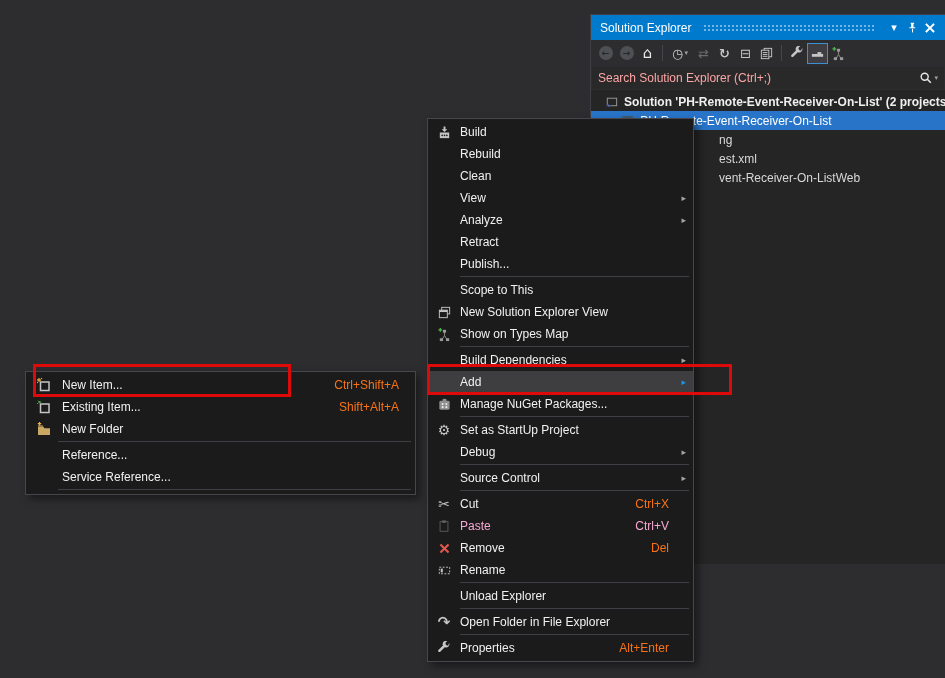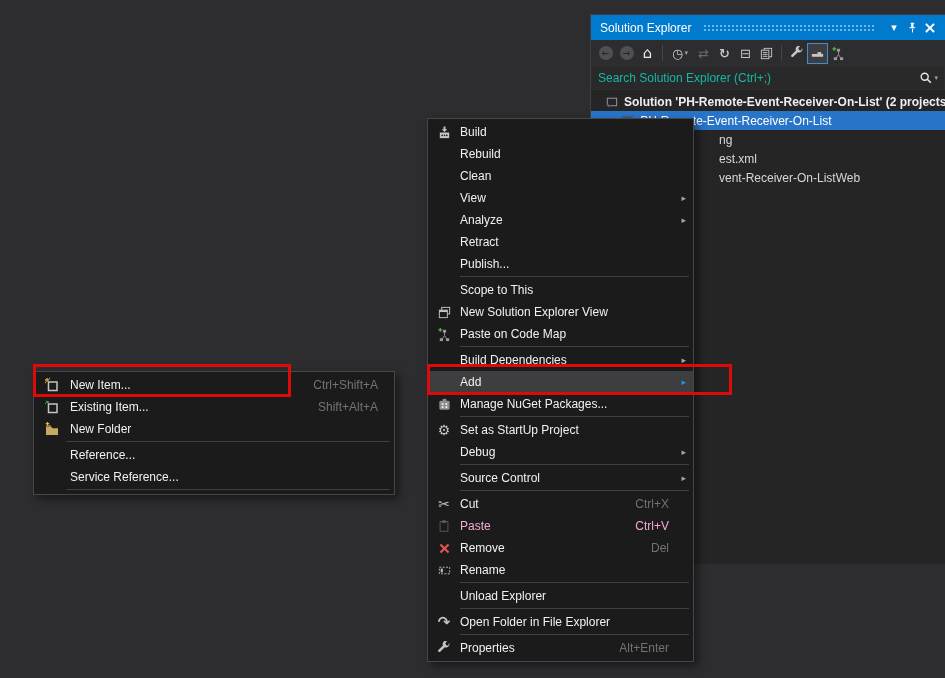--- a/index.html
+++ b/index.html
@@ -24,40 +24,40 @@
           color:#C5C5C5; font-size:13px; position:relative; }
   .tool.small-pair { width:26px; }
   .tsep { width:1px; height:16px; background:#46464A; margin:0 4px; }
   .tool.active { border:1px solid #3E8FD0; background:#3E3E42; }
   .circle-btn { width:14px; height:14px; border-radius:50%; background:#4F5053; color:#26272A;
                 display:flex; align-items:center; justify-content:center; font-size:9px; font-weight:bold; }
   .caret { font-size:7px; color:#A0A0A0; margin-left:1px; }
 
   .searchrow { height:24px; background:#2D2D30; padding:1px 1px; }
   .searchbox { height:22px; background:#29292A; display:flex; align-items:center; padding:0 6px; }
-  .searchbox .ph { flex:1; color:#14b8a6; font-size:12px; white-space:nowrap; overflow:hidden; }
+  .searchbox .ph { flex:1; color:#fca5a5; font-size:12px; white-space:nowrap; overflow:hidden; }
 
   .tree { padding-top:2px; font-size:12px; color:#D8D8D8; }
   .trow { height:19px; display:flex; align-items:center; white-space:nowrap; overflow:hidden; }
   .trow .ticon { margin-right:5px; flex:0 0 auto; }
   .trow.solution { font-weight:bold; color:#EFEFEF; padding-left:13px; }
   .trow.selected { background:#2874C9; color:#FFFFFF; padding-left:19px; }
   .trow.clipped { padding-left:128px; }
   .expander { color:#EDEDED; font-size:8px; margin-right:4px; }
 
   
   .menu { position:absolute; background:#1B1B1C; border:1px solid #47474B;
           padding:2px 0; z-index:10; box-shadow:4px 4px 8px rgba(0,0,0,.45); }
   #main-menu { left:427px; top:118px; width:267px; }
-  #add-submenu { left:33px; top:371px; width:362px; }
+  #add-submenu { left:25px; top:371px; width:391px; }
   .mi { height:22px; display:flex; align-items:center; color:#F1F1F1; font-size:12px; position:relative; }
   .mi .gut { flex:0 0 32px; display:flex; align-items:center; justify-content:center; color:#C5C5C5; }
   #add-submenu .mi .gut { flex:0 0 36px; }
   .mi .lbl { flex:1; white-space:nowrap; }
-  .mi .sc { margin-right:24px; color:#737373; white-space:nowrap; }
+  .mi .sc { margin-right:24px; color:#f97316; white-space:nowrap; }
   #add-submenu .mi .sc { margin-right:16px; }
   .mi .arr { position:absolute; right:7px; font-size:9px; color:#A6A6A6; }
   .mi.disabled .lbl, .mi.disabled .sc, .mi.disabled .gut { color:#f9a8d4; }
   .mi.highlighted { background:#3E3E40; }
   .mi.highlighted .arr { color:#1C97EA; }
   .msep { height:1px; background:#3F3F46; margin:1px 4px 2px 32px; }
 
   
   .redbox { position:absolute; border:3px solid #DE0A0A; z-index:50; }
   #redbox-new-item { left:33px; top:364px; width:258px; height:33px; }
@@ -226,21 +226,21 @@
   <div class="mi">
     <span class="gut">
         <svg width="15" height="15" viewBox="0 0 16 16">
           <path d="M8 5v4M5 14l3-5 3 5" stroke="#8F8F8F" fill="none"></path>
           <rect x="6.3" y="3" width="3.4" height="3" fill="#9A9A9A"></rect>
           <rect x="3" y="12" width="3.4" height="3" fill="#9A9A9A"></rect>
           <rect x="9.6" y="12" width="3.4" height="3" fill="#9A9A9A"></rect>
           <path d="M3.5 1v4M1.5 3h4" stroke="#4CB748" stroke-width="1.4"></path>
         </svg>
       </span>
-    <span class="lbl">Paste on Code Map</span>
+    <span class="lbl">Show on Types Map</span>
   </div>
   <div class="msep"></div>
   <div class="mi">
       <span class="gut"></span>
       <span class="lbl">Build Dependencies</span>
       <span class="arr glyph">▸</span>
     </div>
   <div class="mi highlighted">
       <span class="gut"></span>
       <span class="lbl">Add</span>

